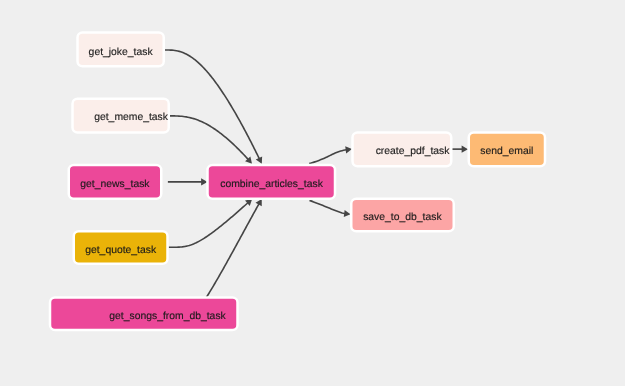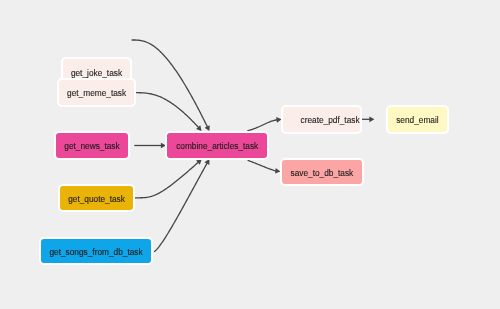--- a/index.html
+++ b/index.html
@@ -47,41 +47,41 @@
       <g>
         <path d="M247.60,160.30L248.70,160.70L249.79,161.10L250.88,161.51L251.97,161.92L253.06,162.34L254.14,162.76L255.23,163.18L256.31,163.61L257.39,164.05L258.47,164.48L259.55,164.92L260.63,165.36L261.71,165.80L262.79,166.24L263.87,166.68L264.95,167.11L266.03,167.55L267.11,167.98L268.20,168.40L269.29,168.81L270.38,169.22L271.48,169.61L272.58,169.98L273.69,170.33L274.81,170.65L275.94,170.94" fill="none" stroke="#454545" stroke-width="1.3" stroke-linecap="butt"></path>
         <path d="M280.40,171.40 L275.00,173.62 L275.68,167.96 Z" fill="#454545"></path>
       </g>
       <g>
         <path d="M360.80,119.30L361.94,119.30L363.07,119.30L364.21,119.30L365.35,119.30L366.49,119.30L367.63,119.30L368.76,119.30L369.90,119.30" fill="none" stroke="#454545" stroke-width="1.3" stroke-linecap="butt"></path>
         <path d="M374.40,119.30 L369.30,122.15 L369.30,116.45 Z" fill="#454545"></path>
       </g>
     </svg>
   <div id="nodes">
-      <div class="node" style="left: 60.6px; top: 25.3px; width: 67.8px; height: 24.8px; background: rgb(251, 238, 234); border-color: rgb(255, 255, 255); margin-top: 32px;">
+      <div class="node" style="left: 60.6px; top: 25.3px; width: 67.8px; height: 24.8px; background: rgb(251, 238, 234); border-color: rgb(255, 255, 255);">
         <span>get_joke_task</span>
       </div>
-      <div class="node" style="left: 56.8px; top: 78px; width: 75.6px; height: 24.8px; background: rgb(251, 238, 234); border-color: rgb(255, 255, 255);">
+      <div class="node" style="left: 56.8px; top: 78px; width: 75.6px; height: 24.8px; background: rgb(251, 238, 234); border-color: rgb(255, 255, 255); justify-content: flex-end;">
         <span>get_meme_task</span>
       </div>
       <div class="node" style="left: 54px; top: 130.9px; width: 71.9px; height: 24.8px; background: #ec4899; border-color: rgb(255, 255, 255);">
         <span>get_news_task</span>
       </div>
       <div class="node" style="left: 57.9px; top: 183.7px; width: 73.3px; height: 24.8px; background: #eab308; border-color: rgb(255, 255, 255);">
         <span>get_quote_task</span>
       </div>
-      <div class="node" style="left: 39.2px; top: 236.5px; width: 109.7px; height: 24.8px; background: #0ea5e9; border-color: rgb(255, 255, 255);">
+      <div class="node" style="left: 39.2px; top: 236.5px; width: 109.7px; height: 24.8px; background: #ec4899; border-color: rgb(255, 255, 255); padding-left: 38px;">
         <span>get_songs_from_db_task</span>
       </div>
       <div class="node" style="left: 165.3px; top: 131px; width: 99.9px; height: 24.8px; background: #ec4899; border-color: rgb(255, 255, 255);">
         <span>combine_articles_task</span>
       </div>
       <div class="node" style="left: 281px; top: 104.9px; width: 76.6px; height: 24.8px; background: rgb(251, 238, 234); border-color: rgb(255, 255, 255); justify-content: flex-end;">
         <span>create_pdf_task</span>
       </div>
       <div class="node" style="left: 280px; top: 157.6px; width: 79.8px; height: 24.8px; background: #fca5a5; border-color: rgb(255, 255, 255);">
         <span>save_to_db_task</span>
       </div>
-      <div class="node" style="left: 386px; top: 104.9px; width: 58.9px; height: 24.8px; background: #fef9c3; border-color: rgb(255, 255, 255);">
+      <div class="node" style="left: 374px; top: 104.9px; width: 58.9px; height: 24.8px; background: #fdba74; border-color: rgb(255, 255, 255);">
         <span>send_email</span>
       </div>
     </div>
 </div>
 
 </body></html>

